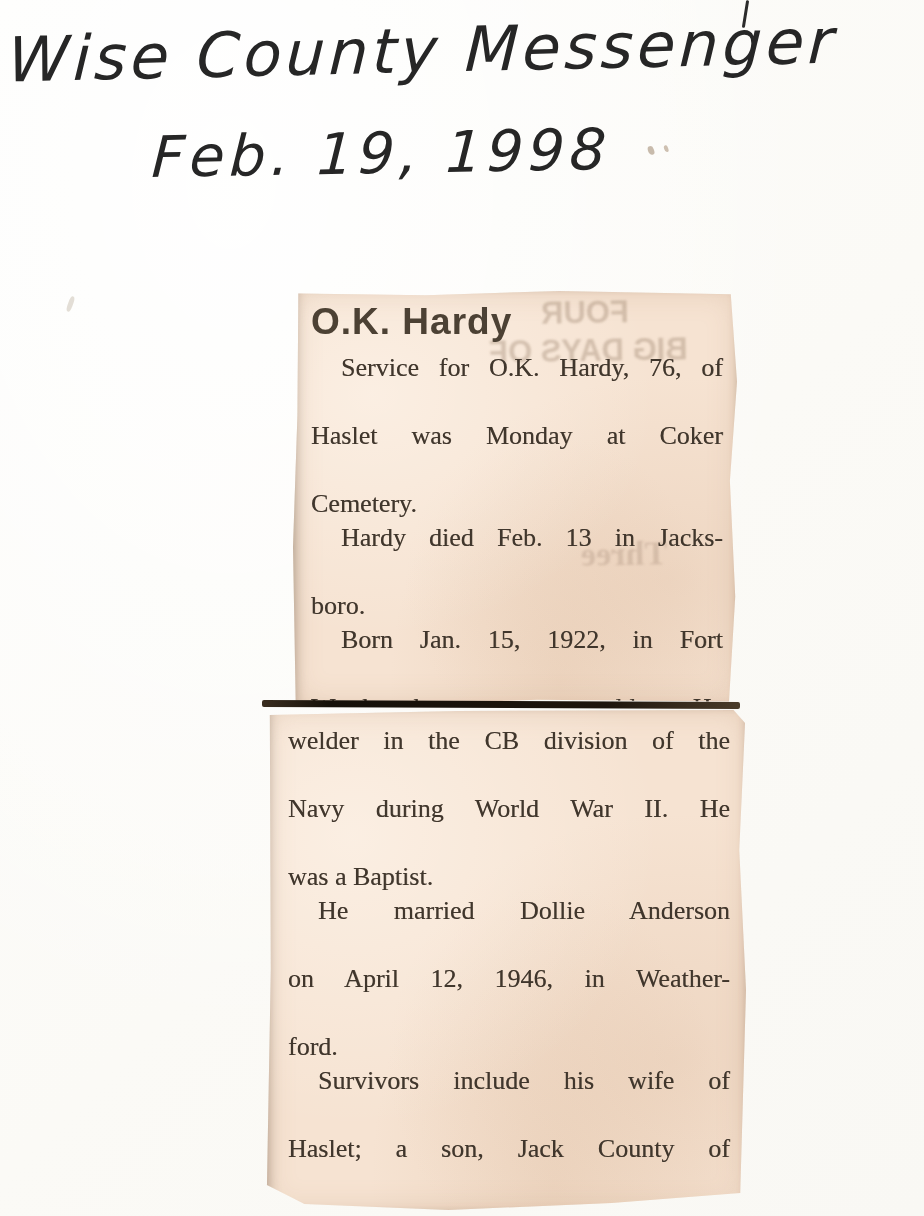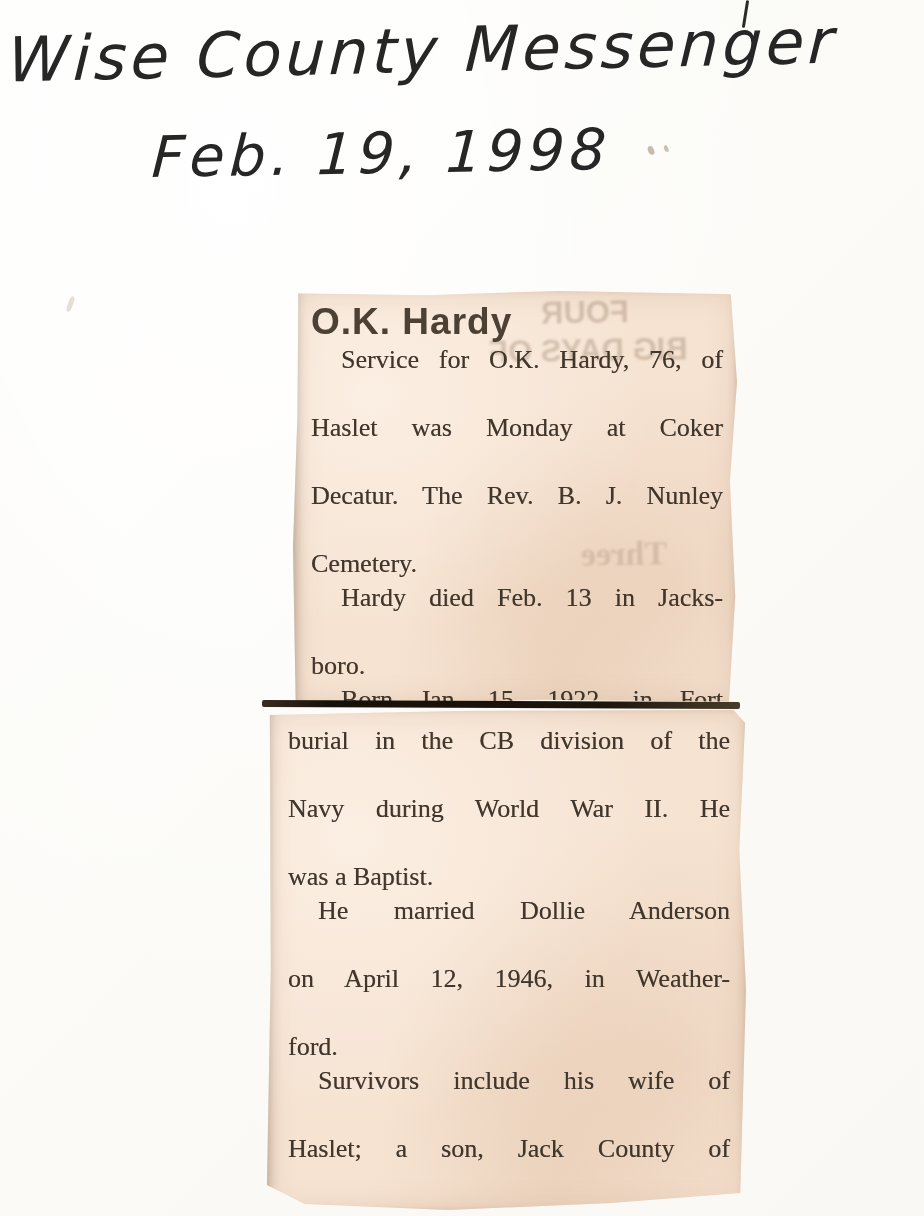--- a/index.html
+++ b/index.html
@@ -91,20 +91,21 @@
     padding: 14px 16px 0 22px;
     clip-path: polygon(0.8% 1%, 40% 0.2%, 97.4% 0%, 99.8% 2.6%, 98.6% 28%, 100% 56%, 98.8% 96.6%, 72% 98.6%, 38% 100%, 8% 98.8%, 0.2% 95%, 1% 52%);
   }
   .headline {
     font-family: "Liberation Sans", sans-serif;
     font-weight: bold;
     font-size: 37px;
     line-height: 42px;
     letter-spacing: 1px;
     color: #4c4134;
+    margin-bottom: 8px;
     position: relative;
     z-index: 2;
   }
   .col {
     position: relative;
     z-index: 2;
     font-family: "Liberation Serif", serif;
     font-size: 26px;
     color: #40362c;
     text-shadow: 0.3px 0.3px 0.3px rgba(64,54,44,.55);
@@ -161,34 +162,33 @@
   <div class="clipping clipping1">
     <div class="ghost ghost1">FOUR</div>
     <div class="ghost ghost2">BIG DAYS OF</div>
     <div class="ghost ghost3">Three</div>
 
     <div class="headline">O.K. Hardy</div>
 
     <div class="col">
         <div class="line indent">Service for O.K. Hardy, 76, of</div>
         <div class="line">Haslet was Monday at Coker</div>
-        <div class="line">Decatur. The Rev. B. J. Nunley</div>
         <div class="line end">Cemetery.</div>
         <div class="line indent">Hardy died Feb. 13 in Jacks-</div>
         <div class="line end">boro.</div>
         <div class="line indent">Born Jan. 15, 1922, in Fort</div>
         <div class="line">Worth, he was a welder. He</div>
       </div>
   </div>
 
   <div class="tear-line"></div>
 
   <div class="clipping clipping2">
     <div class="col">
-        <div class="line">burial in the CB division of the</div>
+        <div class="line">welder in the CB division of the</div>
         <div class="line">Navy during World War II. He</div>
         <div class="line end">was a Baptist.</div>
         <div class="line indent">He married Dollie Anderson</div>
         <div class="line">on April 12, 1946, in Weather-</div>
         <div class="line end">ford.</div>
         <div class="line indent">Survivors include his wife of</div>
         <div class="line">Haslet; a son, Jack County of</div>
         <div class="line">Crowley; a daughter, Shirley</div>
       </div>
   </div>

